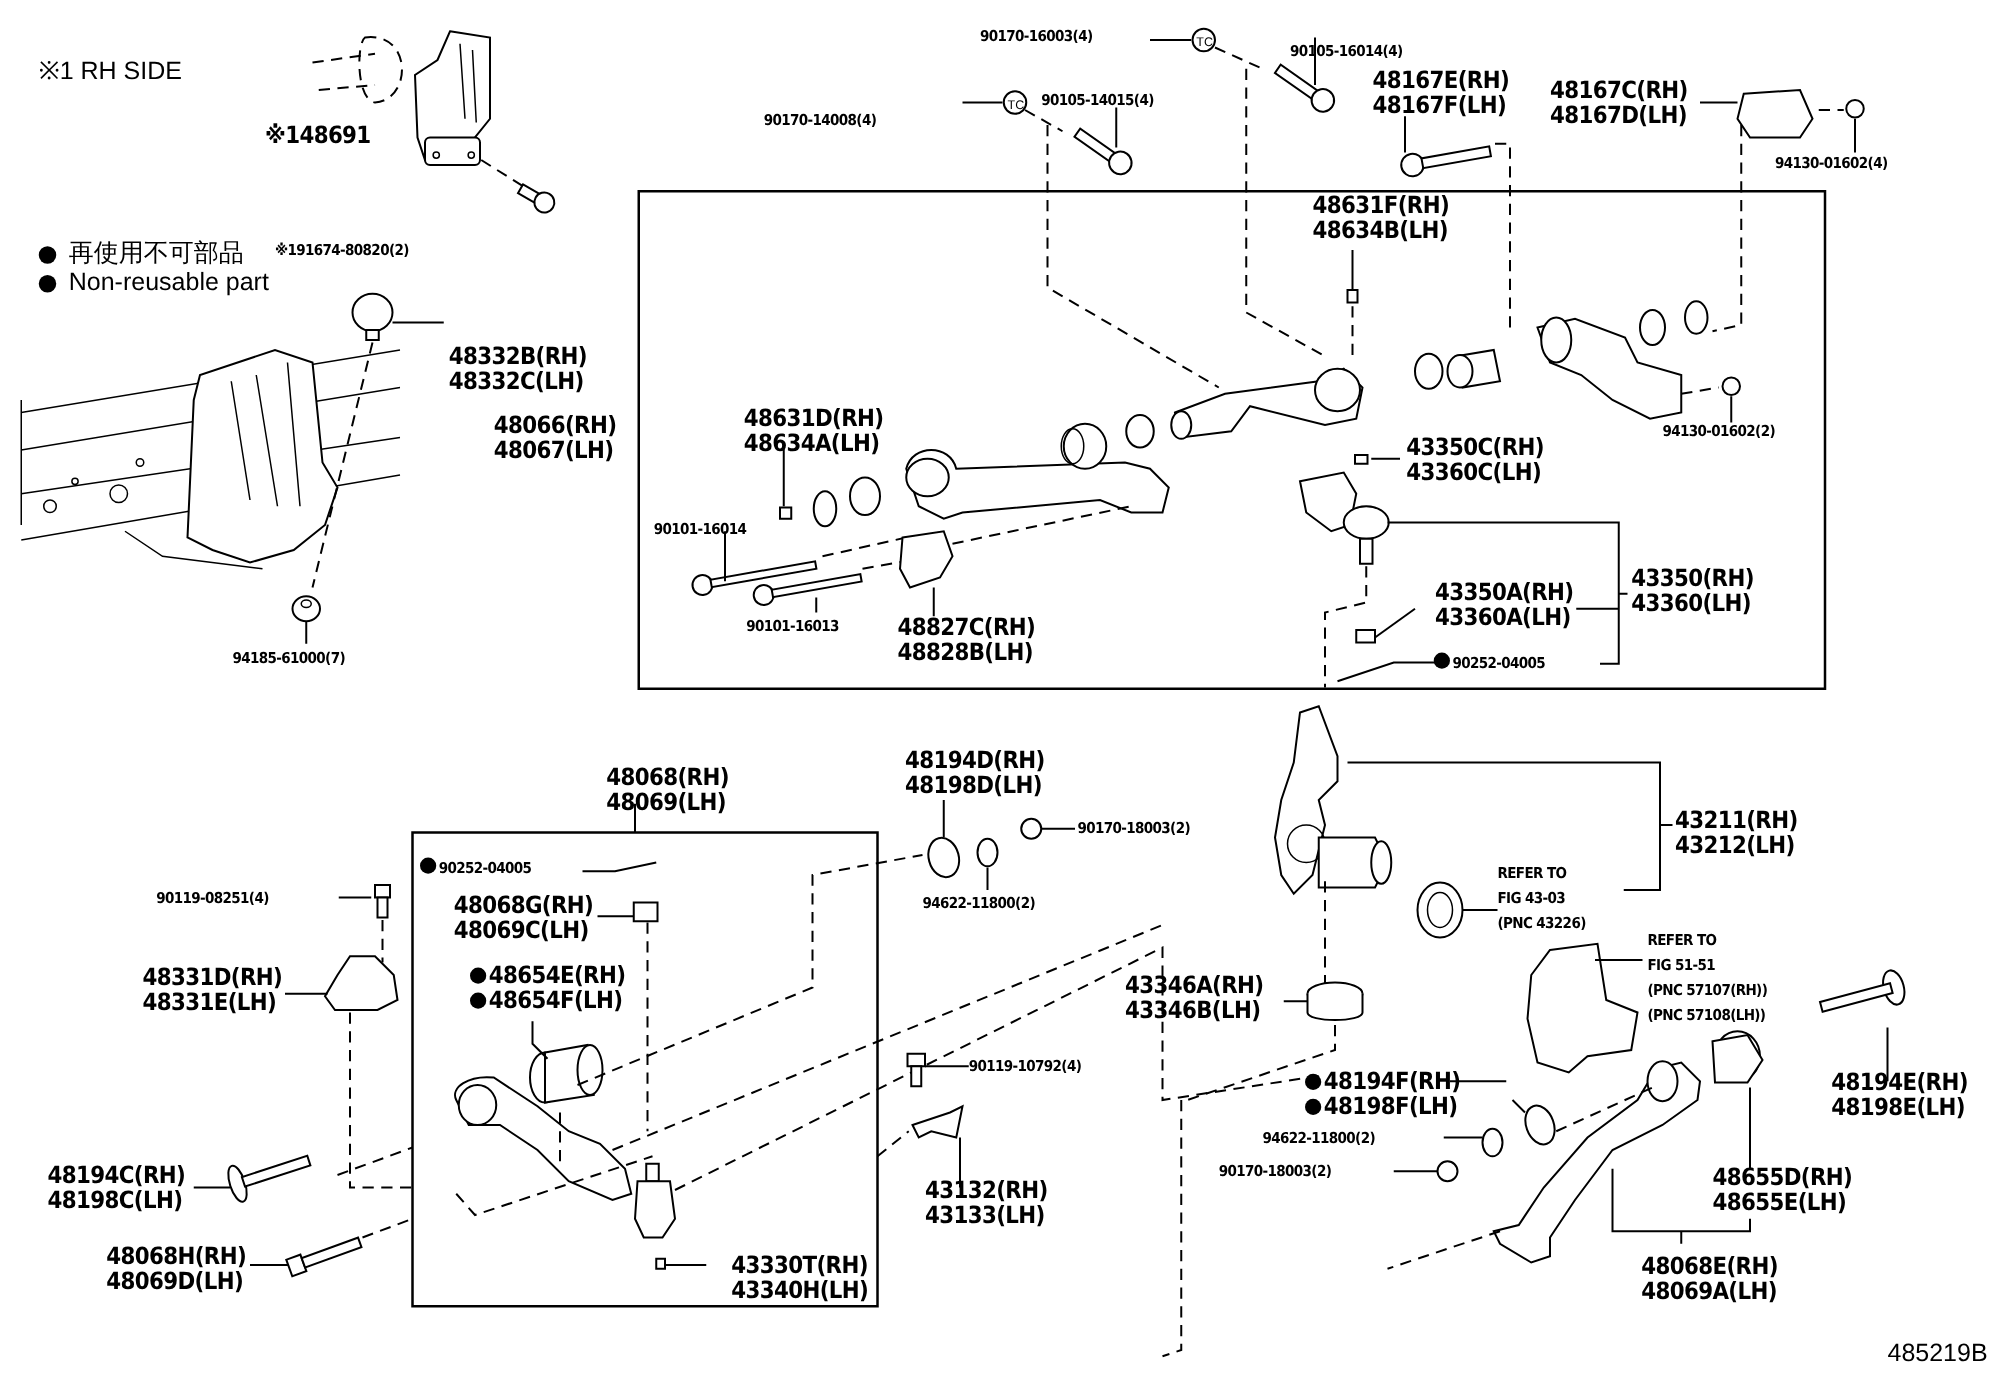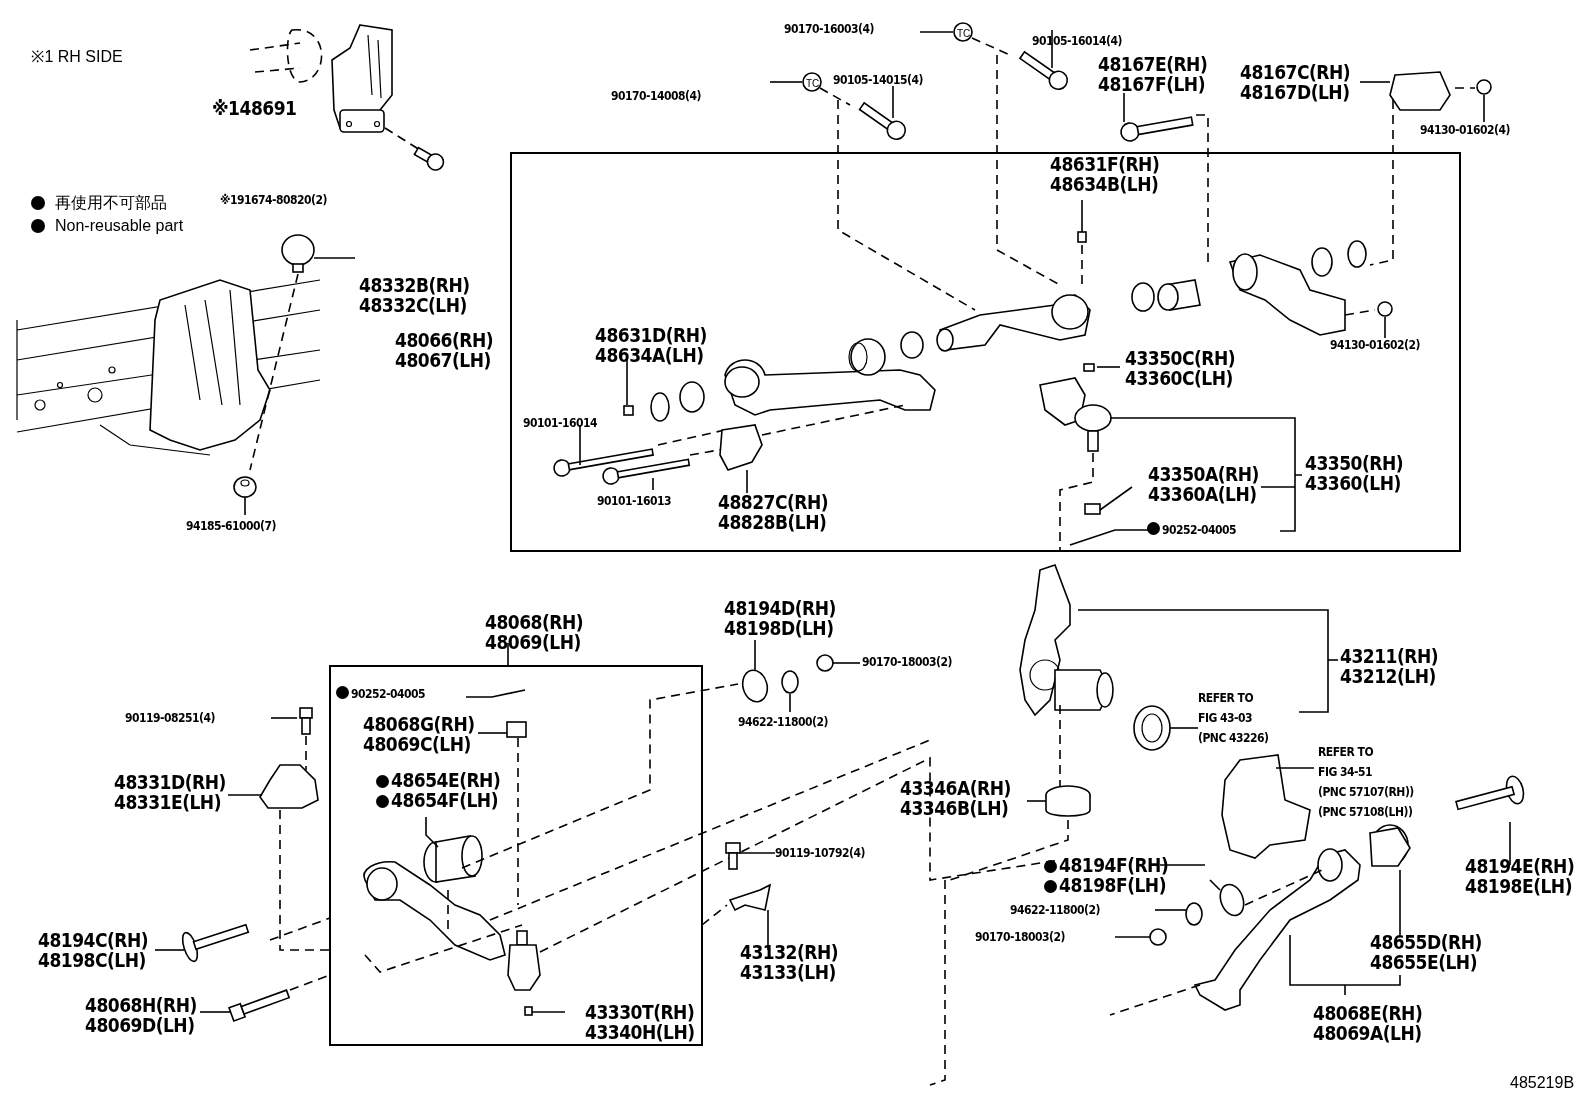--- a/index.html
+++ b/index.html
@@ -1,20 +1,20 @@
 <!DOCTYPE html>
 <html><head>
 <meta charset="utf-8">
 <style>
   html, body { margin:0; padding:0; background:#ffffff; }
   #canvas { position:relative; width:1592px; height:1099px; background:#ffffff; overflow:hidden; }
   #art { position:absolute; left:0; top:0; width:1592px; height:1099px; }
   .lbl { position:absolute; font-family:"DejaVu Sans Condensed","DejaVu Sans",sans-serif; font-stretch:condensed; font-weight:bold; color:#000; font-size:19px; line-height:20px; white-space:nowrap; letter-spacing:-0.5px; }
   .lbl.sm { font-size:12px; line-height:17px; }
-  .lbl.note { font-family:"Liberation Sans",sans-serif; font-weight:normal; font-size:16px; letter-spacing:0; }
+  .lbl.note { font-family:"Liberation Sans",sans-serif; font-weight:normal; font-size:20px; letter-spacing:0; }
   .lbl .ln { display:block; }
   .dot { display:inline-block; width:13px; height:13px; border-radius:50%; background:#000; margin-right:2px; vertical-align:-1px; }
   .legend-dot { display:inline-block; width:14px; height:14px; border-radius:50%; background:#000; margin-right:10px; vertical-align:-2px; }
   svg .part { fill:#fff; stroke:#000; stroke-width:1.6; }
   svg .thin { fill:none; stroke:#000; stroke-width:1.2; }
   svg .lead { fill:none; stroke:#000; stroke-width:1.6; }
   svg .dash { fill:none; stroke:#000; stroke-width:1.6; stroke-dasharray:9 6; }
   svg .box { fill:none; stroke:#000; stroke-width:2; }
 </style>
 </head>
@@ -386,21 +386,21 @@
       <span class="ln">43211(RH)</span>
       <span class="ln">43212(LH)</span>
     </div>
 <div class="lbl sm" style="left:1198px;top:688px;line-height:20px;">
       <span class="ln">REFER TO</span>
       <span class="ln">FIG 43-03</span>
       <span class="ln">(PNC 43226)</span>
     </div>
 <div class="lbl sm" style="left:1318px;top:742px;line-height:20px;">
       <span class="ln">REFER TO</span>
-      <span class="ln">FIG 34-51</span>
+      <span class="ln">FIG 51-51</span>
       <span class="ln">(PNC 57107(RH))</span>
       <span class="ln">(PNC 57108(LH))</span>
     </div>
 <div class="lbl" style="left:1465px;top:856px;">
       <span class="ln">48194E(RH)</span>
       <span class="ln">48198E(LH)</span>
     </div>
 <div class="lbl" style="left:1370px;top:932px;">
       <span class="ln">48655D(RH)</span>
       <span class="ln">48655E(LH)</span>

